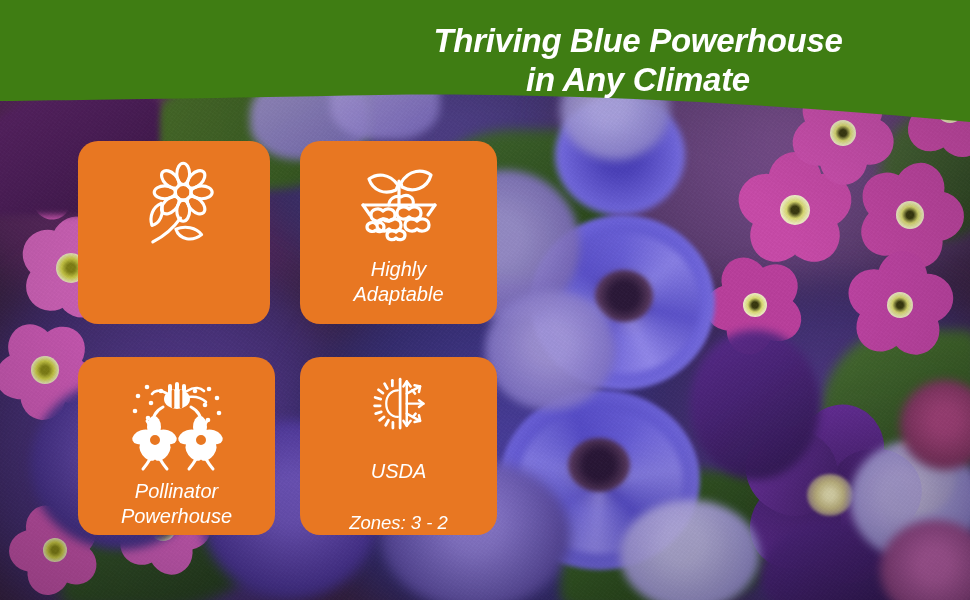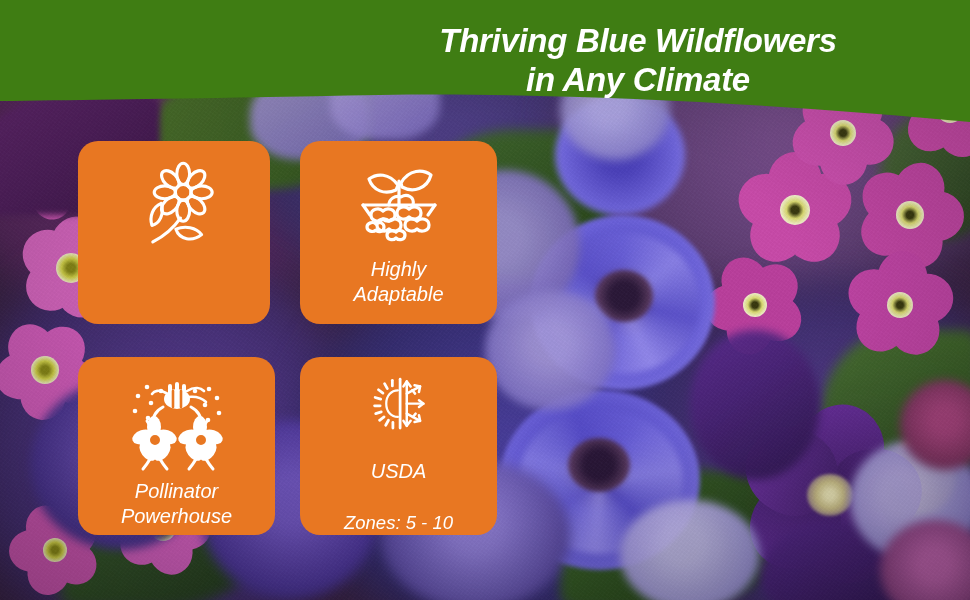--- a/index.html
+++ b/index.html
@@ -280,21 +280,21 @@
     <div id="grain"></div>
     <div id="vignette"></div>
   </div>
 
   <div id="header-band">
     <svg viewBox="0 0 970 135" preserveAspectRatio="none" aria-hidden="true">
       <path d="M0,0 L970,0 L970,122 C780,104 560,92 380,95 C220,98 90,100 0,101 Z" fill="#3F7D13"></path>
     </svg>
   </div>
 
-  <div id="headline">Thriving Blue Wildflowers
+  <div id="headline">Thriving Blue Powerhouse
 in Any Climate</div>
 
   <div class="card" id="card-0">
     <svg class="card-icon" viewBox="0 0 100 100" fill="none" stroke="#ffffff" stroke-width="3.4" stroke-linecap="round" stroke-linejoin="round">
       <circle cx="60" cy="34" r="8.5"></circle>
       <ellipse cx="60" cy="14" rx="7" ry="11.5"></ellipse>
       <ellipse cx="60" cy="54" rx="7" ry="11.5"></ellipse>
       <ellipse cx="40" cy="34" rx="11.5" ry="7"></ellipse>
       <ellipse cx="80" cy="34" rx="11.5" ry="7"></ellipse>
       <ellipse cx="46" cy="20" rx="7" ry="11.5" transform="rotate(-45 46 20)"></ellipse>
@@ -415,17 +415,17 @@
         <path d="M64,8 L58,17 M64,8 L71,17"></path>
         <path d="M64,88 L58,79 M64,88 L71,79"></path>
         <path d="M88,17 L86,27 M88,17 L78,15"></path>
         <path d="M88,79 L86,69 M88,79 L78,81"></path>
         <path d="M94,48 L86,42 M94,48 L86,54"></path>
         <path d="M74,24 L79,30 M75,72 L80,66"></path>
       </g>
     </svg>
     <div class="card-label">
       <span>USDA</span><br>
-      <span class="sub-small">Zones: 5 - 10</span>
+      <span class="sub-small">Zones: 3 - 2</span>
     </div>
   </div>
 
 </div>
 
 </body></html>

